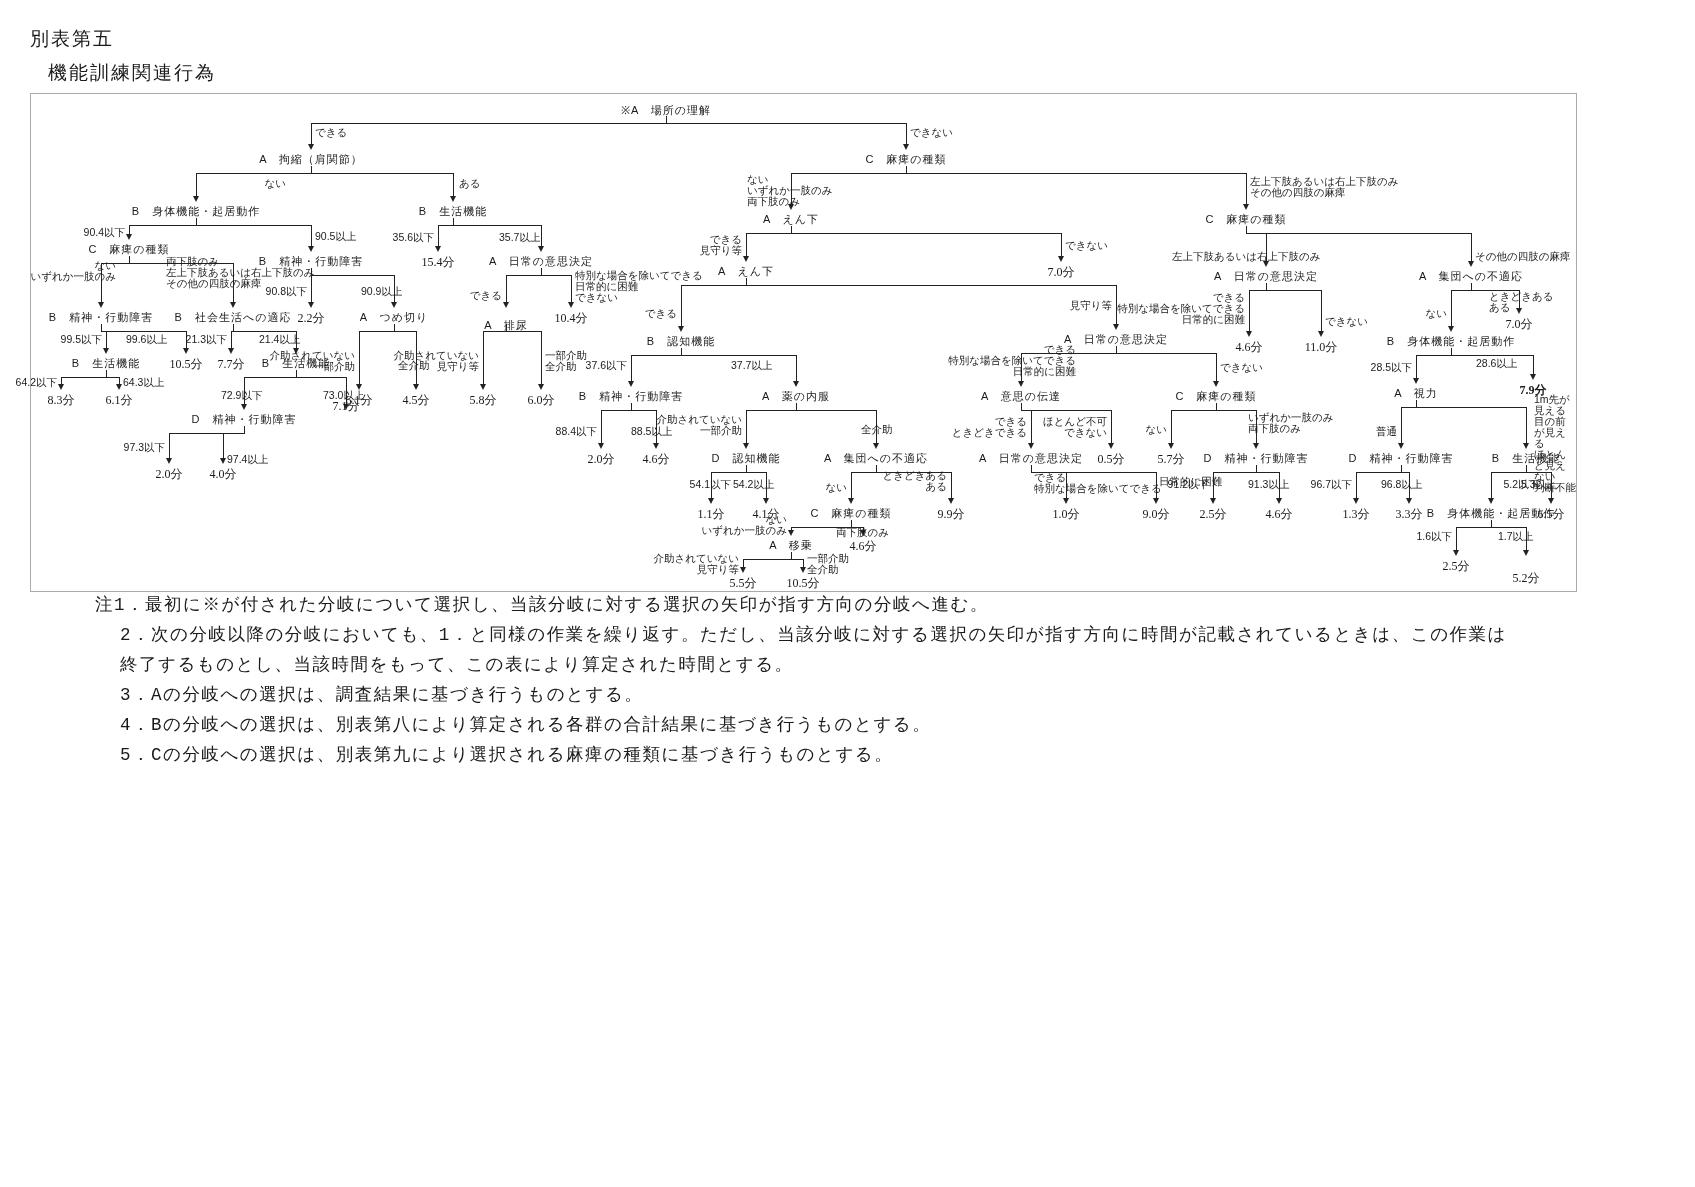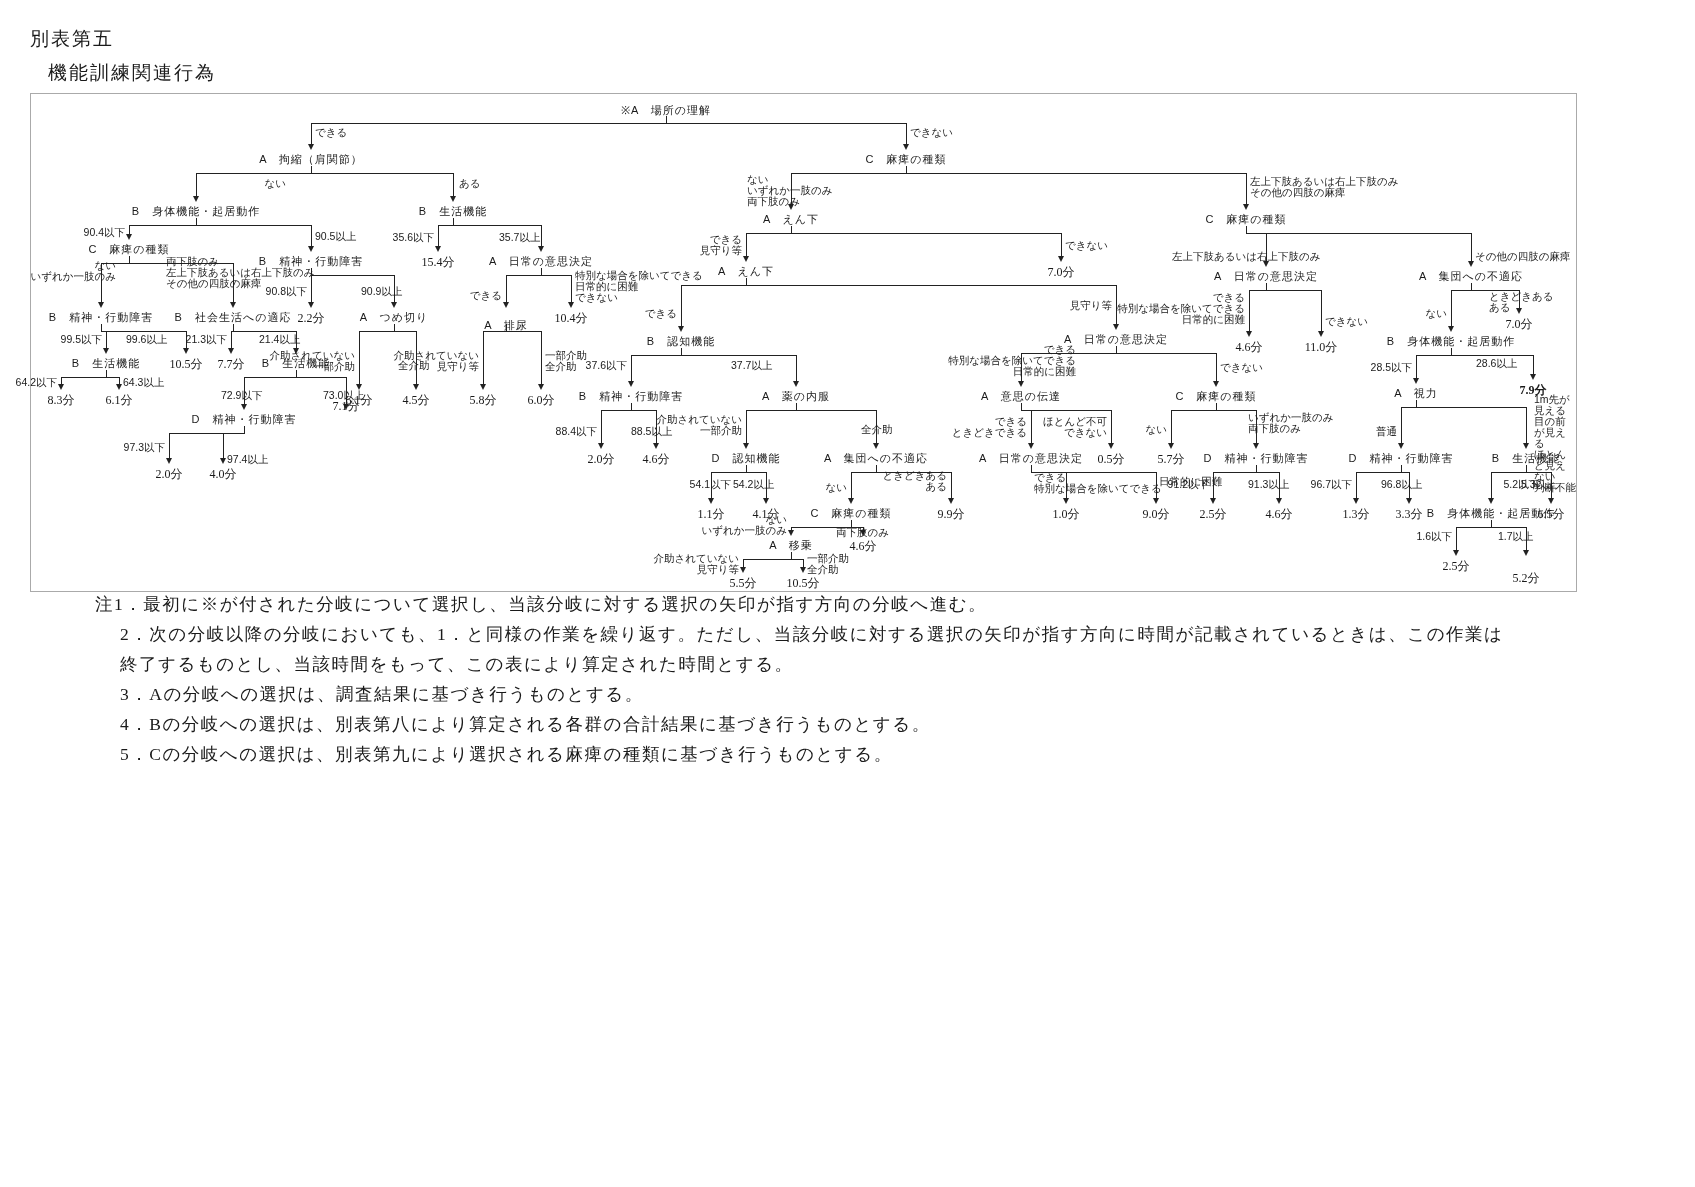--- a/index.html
+++ b/index.html
@@ -4,21 +4,21 @@
 <style>
   html,body{margin:0;padding:0;background:#fff;}
   body{width:1695px;height:1187px;position:relative;font-family:"Liberation Sans",sans-serif;color:#1a1a1a;}
   .title{position:absolute;font-family:"Liberation Serif",serif;font-size:19px;letter-spacing:2px;}
   #treebox{position:absolute;left:30px;top:93px;width:1545px;height:497px;border:1px solid #aaa;background:#fff;}
   #treesvg{position:absolute;left:0;top:0;}
   .node{position:absolute;transform:translateX(-50%);font-size:11px;white-space:nowrap;letter-spacing:1px;}
   .leaf{position:absolute;transform:translateX(-50%);font-size:12px;white-space:nowrap;font-family:"Liberation Serif",serif;}
   .elabel{position:absolute;font-size:10.5px;line-height:11px;white-space:pre-line;}
   .elabel.r{transform:translateX(-100%);text-align:right;}
-  .note{position:absolute;font-family:Liberation Serif, serif;font-size:17.5px;letter-spacing:1.5px;white-space:nowrap;}
+  .note{position:absolute;font-family:Liberation Mono, monospace;font-size:17.5px;letter-spacing:1.5px;white-space:nowrap;}
 </style>
 </head>
 <body>
 
 <div class="title" style="left:30px;top:26px;">別表第五</div>
 <div class="title" style="left:48px;top:60px;">機能訓練関連行為</div>
 
 <div id="treebox">
   <svg id="treesvg" width="1545" height="497">
       <path d="M635,22 V29 H280 V52" fill="none" stroke="#222" stroke-width="1" shape-rendering="crispEdges"></path>

